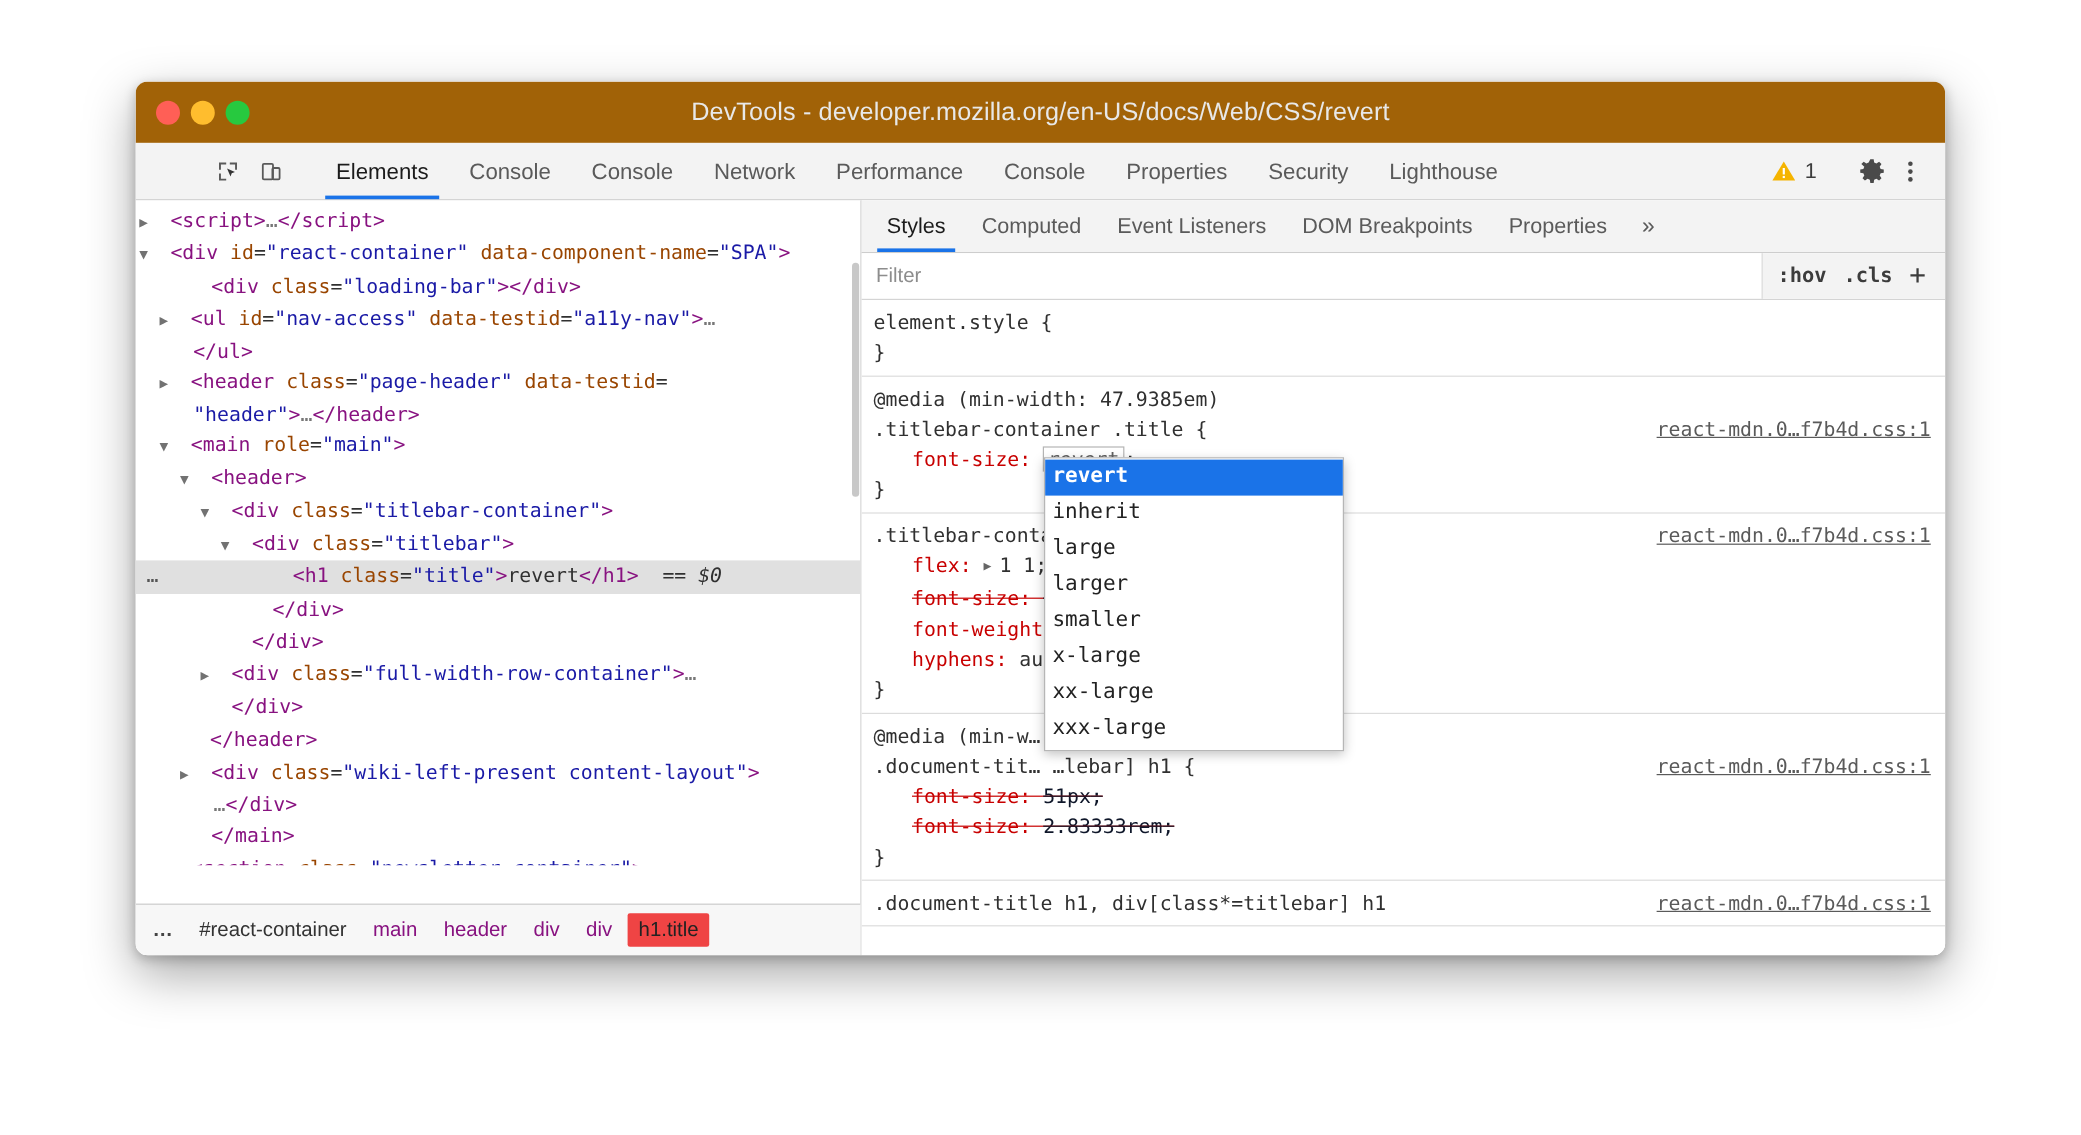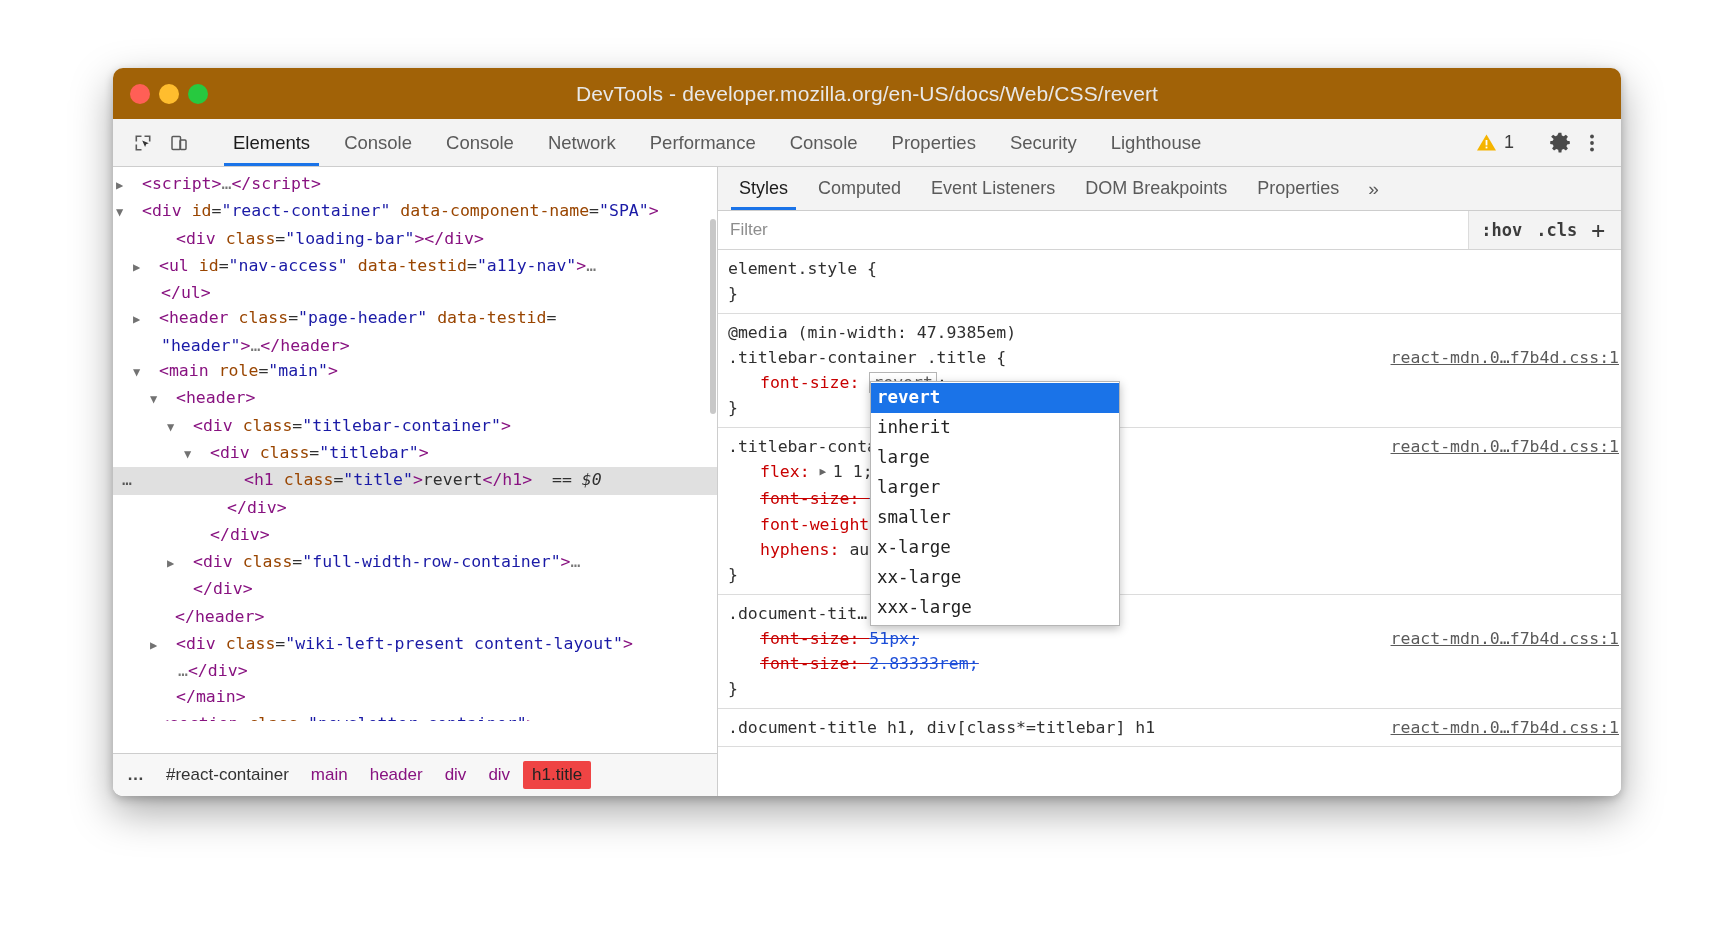--- a/index.html
+++ b/index.html
@@ -58,20 +58,21 @@
   }
 
   
   .tabstrip {
     height: 47px;
     background: #f3f3f3;
     border-bottom: 1px solid #cdcdcd;
     display: flex;
     align-items: stretch;
     flex: none;
+    padding-left: 47px;
   }
   .tool-icons {
     display: flex;
     align-items: center;
     gap: 6px;
     padding: 0 9px 0 15px;
   }
   .icon-btn {
     width: 30px; height: 30px;
     display: flex; align-items: center; justify-content: center;
@@ -303,24 +304,24 @@
     border-bottom: 1px solid #dcdcdc;
     padding: 6px 0 6px 8px;
     position: relative;
   }
   .rule-line { white-space: pre; padding-left: 2px; }
   .sel { color: #303030; }
   .media { color: #303030; }
   .prop { color: #c80000; }
   .pval { color: #303030; }
   .strike { text-decoration: line-through; color: #c80000; }
-  .strike .pval { text-decoration: line-through; color: #1d4ed8; }
+  .strike .pval { text-decoration: line-through; color: #0f172a; }
   .srclink {
     position: absolute;
-    right: 2px;
+    right: 12px;
     color: #5a5a5a;
     text-decoration: underline;
     font-size: 16.5px;
     white-space: nowrap;
   }
   .editing-val {
     background: #fff;
     border: 1px solid #b5b5b5;
     padding: 0 3px;
     color: #606060;
@@ -535,20 +536,21 @@
             <span class="srclink" style="top: 6px;">react-mdn.0…f7b4d.css:1</span>
             <div class="rule-line sel">.titlebar-container .title {</div>
             <div class="rule-line" style="padding-left: 34px;"><span class="prop">flex: </span><span class="tri">▶ </span><span class="pval">1 1</span><span class="pval">;</span></div>
             <div class="rule-line strike" style="padding-left: 34px;"><span class="prop">font-size: </span><span class="pval"></span><span class="pval">;</span></div>
             <div class="rule-line" style="padding-left: 34px;"><span class="prop">font-weight: </span><span class="pval"></span><span class="pval">;</span></div>
             <div class="rule-line" style="padding-left: 34px;"><span class="prop">hyphens: </span><span class="pval">au</span><span class="pval">;</span></div>
             <div class="rule-line">}</div>
           </div>
           <div class="rule">
             <span class="srclink" style="top: 31px;">react-mdn.0…f7b4d.css:1</span>
+            <div class="rule-line media">@media (min-w…</div>
             <div class="rule-line sel">.document-tit… …lebar] h1 {</div>
             <div class="rule-line strike" style="padding-left: 34px;"><span class="prop">font-size: </span><span class="pval">51px</span><span class="pval">;</span></div>
             <div class="rule-line strike" style="padding-left: 34px;"><span class="prop">font-size: </span><span class="pval">2.83333rem</span><span class="pval">;</span></div>
             <div class="rule-line">}</div>
           </div>
           <div class="rule">
             <span class="srclink" style="top: 6px;">react-mdn.0…f7b4d.css:1</span>
             <div class="rule-line sel">.document-title h1, div[class*=titlebar] h1</div>
           </div>
         </div>

